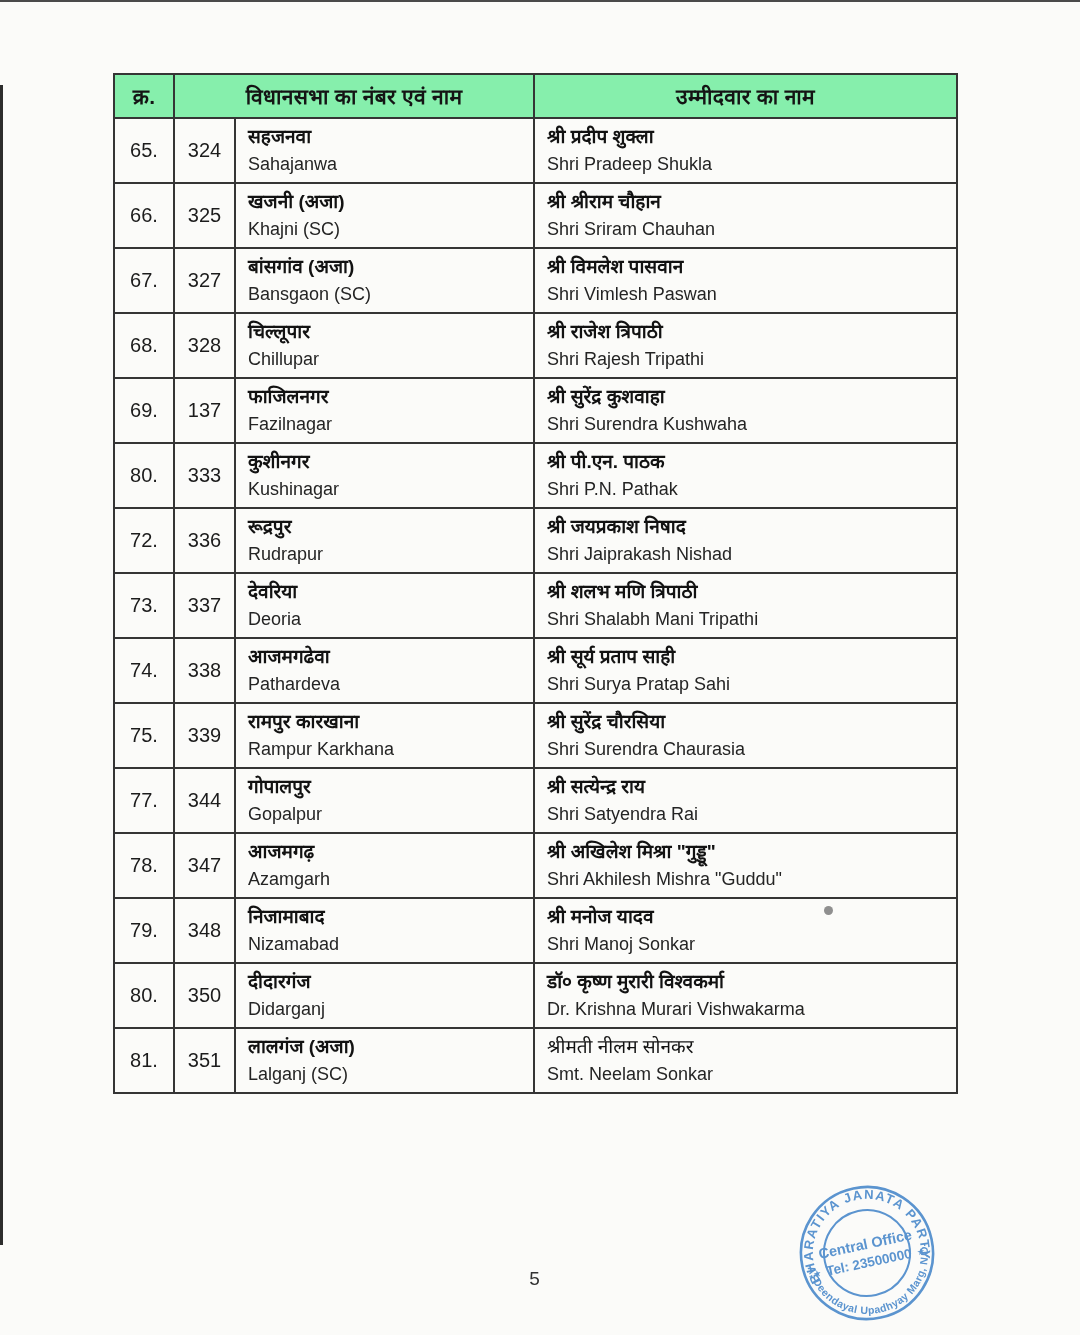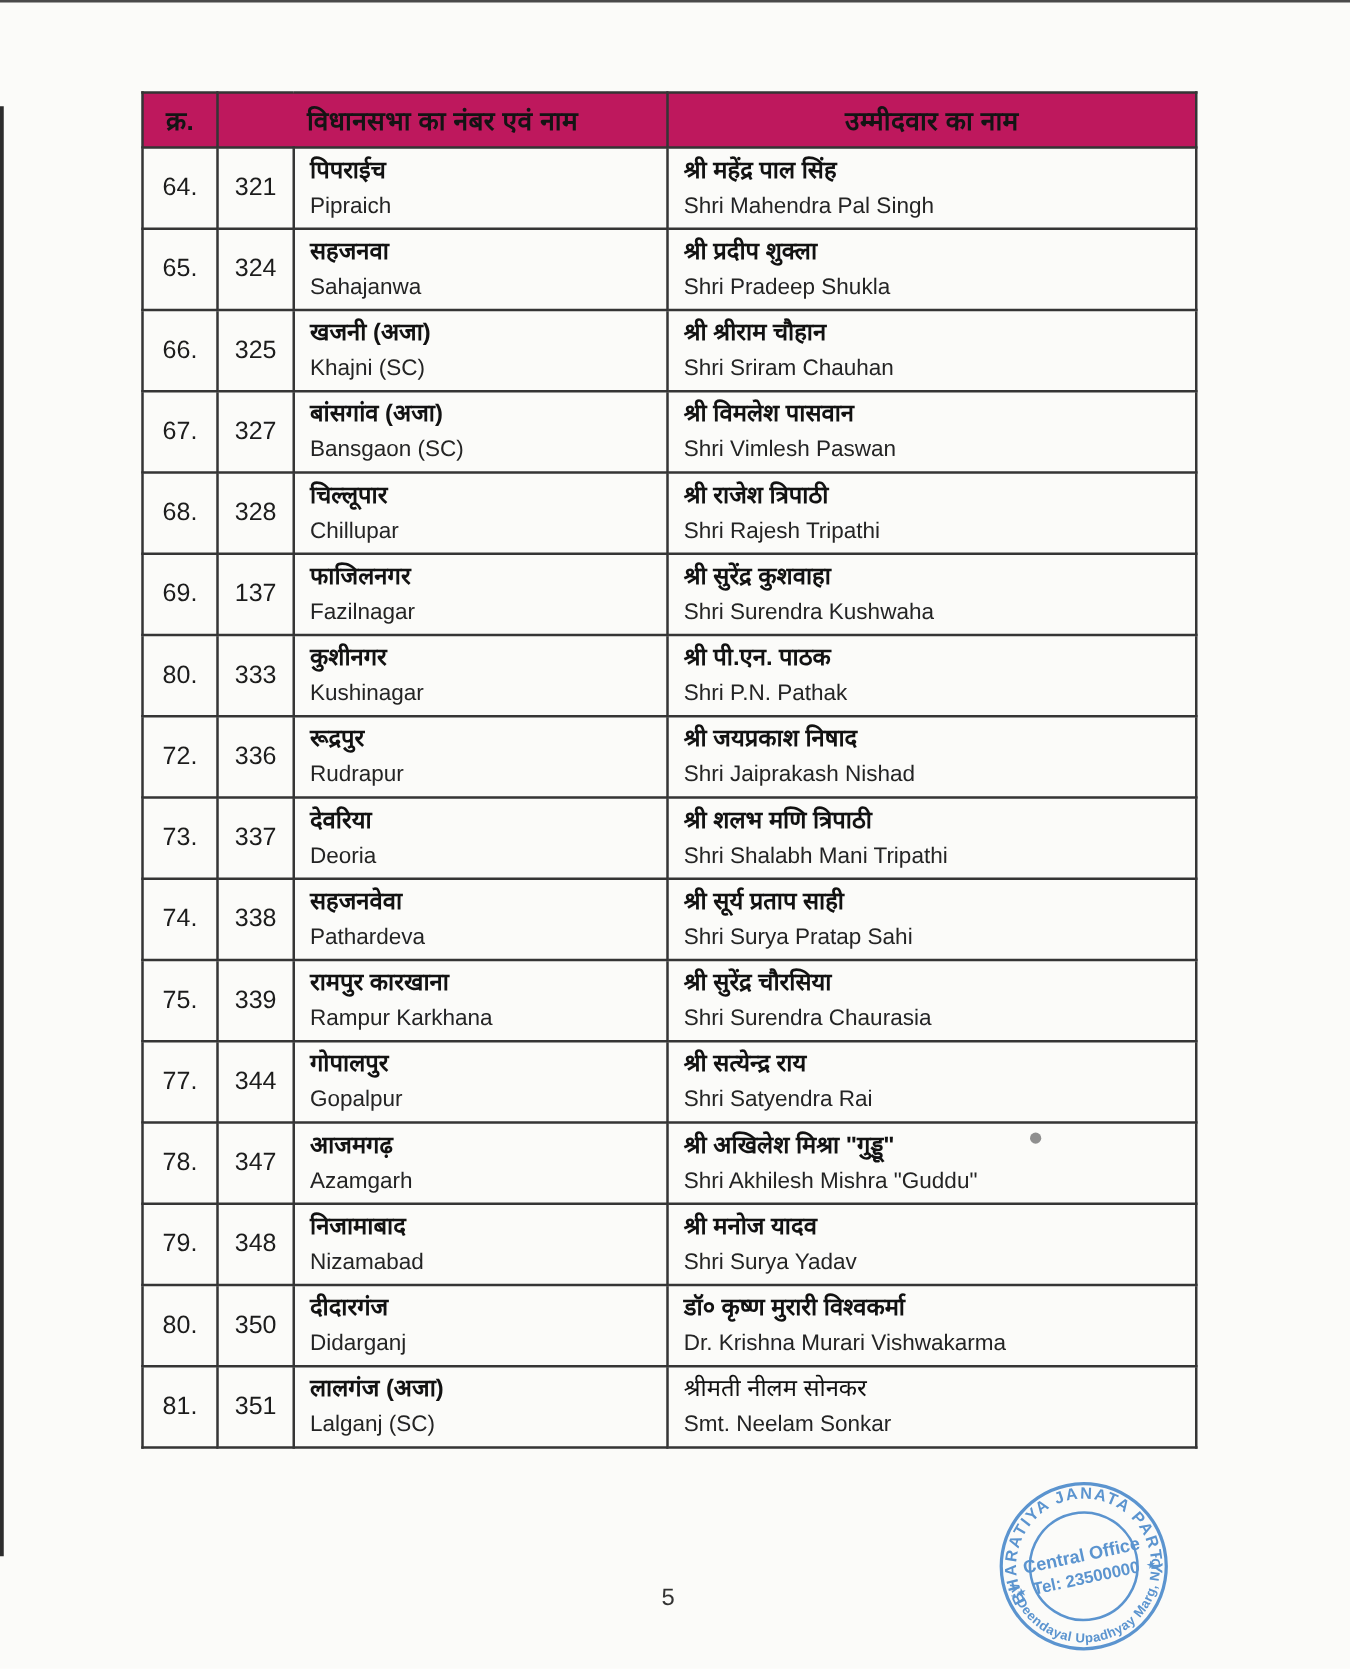--- a/index.html
+++ b/index.html
@@ -16,21 +16,21 @@
   .ink-dot{position:absolute;left:824px;top:906px;width:9px;height:9px;border-radius:50%;background:#8f8f8f;}
 
   
   table.candidates{
     position:absolute;left:113px;top:73px;width:843px;
     border-collapse:collapse;table-layout:fixed;
   }
   table.candidates th,
   table.candidates td{border:2px solid #353535;padding:0;}
   thead th{
-    height:42px;background:#be185d;
+    height:42px;background:#86efac;
     font-weight:bold;font-size:21px;color:#141414;text-align:center;
     letter-spacing:.3px;
   }
   tbody tr{height:63px;}
   td.c-sr,td.c-no{text-align:center;font-size:20px;color:#1c1c1c;}
   td.c-name,td.c-cand{vertical-align:middle;}
   .cell-lines{display:flex;flex-direction:column;justify-content:space-evenly;height:63px;padding:2px 8px 2px 12px;box-sizing:border-box;}
   .hi{font-size:19px;font-weight:600;color:#121212;line-height:1.2;white-space:nowrap;}
   .en{font-size:18px;font-weight:400;color:#242424;line-height:1.2;white-space:nowrap;}
   td.bold .hi,td.bold .en{font-weight:normal;}
@@ -69,36 +69,20 @@
         <col style="width:423px">
     </colgroup>
     <thead>
       <tr>
         <th>क्र.</th>
         <th colspan="2">विधानसभा का नंबर एवं नाम</th>
         <th>उम्मीदवार का नाम</th>
       </tr>
     </thead>
     <tbody>
-    <tr>
-      <td class="c-sr">64.</td>
-      <td class="c-no">321</td>
-      <td class="c-name">
-        <div class="cell-lines">
-          <div class="hi">पिपराईच</div>
-          <div class="en">Pipraich</div>
-        </div>
-      </td>
-      <td class="c-cand">
-        <div class="cell-lines">
-          <div class="hi">श्री महेंद्र पाल सिंह</div>
-          <div class="en">Shri Mahendra Pal Singh</div>
-        </div>
-      </td>
-    </tr>
 
     <tr>
       <td class="c-sr">65.</td>
       <td class="c-no">324</td>
       <td class="c-name">
         <div class="cell-lines">
           <div class="hi">सहजनवा</div>
           <div class="en">Sahajanwa</div>
         </div>
       </td>
@@ -228,21 +212,21 @@
           <div class="en">Shri Shalabh Mani Tripathi</div>
         </div>
       </td>
     </tr>
 
     <tr>
       <td class="c-sr">74.</td>
       <td class="c-no">338</td>
       <td class="c-name">
         <div class="cell-lines">
-          <div class="hi">सहजनवेवा</div>
+          <div class="hi">आजमगढेवा</div>
           <div class="en">Pathardeva</div>
         </div>
       </td>
       <td class="c-cand">
         <div class="cell-lines">
           <div class="hi">श्री सूर्य प्रताप साही</div>
           <div class="en">Shri Surya Pratap Sahi</div>
         </div>
       </td>
     </tr>
@@ -304,21 +288,21 @@
       <td class="c-no">348</td>
       <td class="c-name">
         <div class="cell-lines">
           <div class="hi">निजामाबाद</div>
           <div class="en">Nizamabad</div>
         </div>
       </td>
       <td class="c-cand">
         <div class="cell-lines">
           <div class="hi">श्री मनोज यादव</div>
-          <div class="en">Shri Surya Yadav</div>
+          <div class="en">Shri Manoj Sonkar</div>
         </div>
       </td>
     </tr>
 
     <tr>
       <td class="c-sr">80.</td>
       <td class="c-no">350</td>
       <td class="c-name">
         <div class="cell-lines">
           <div class="hi">दीदारगंज</div>

